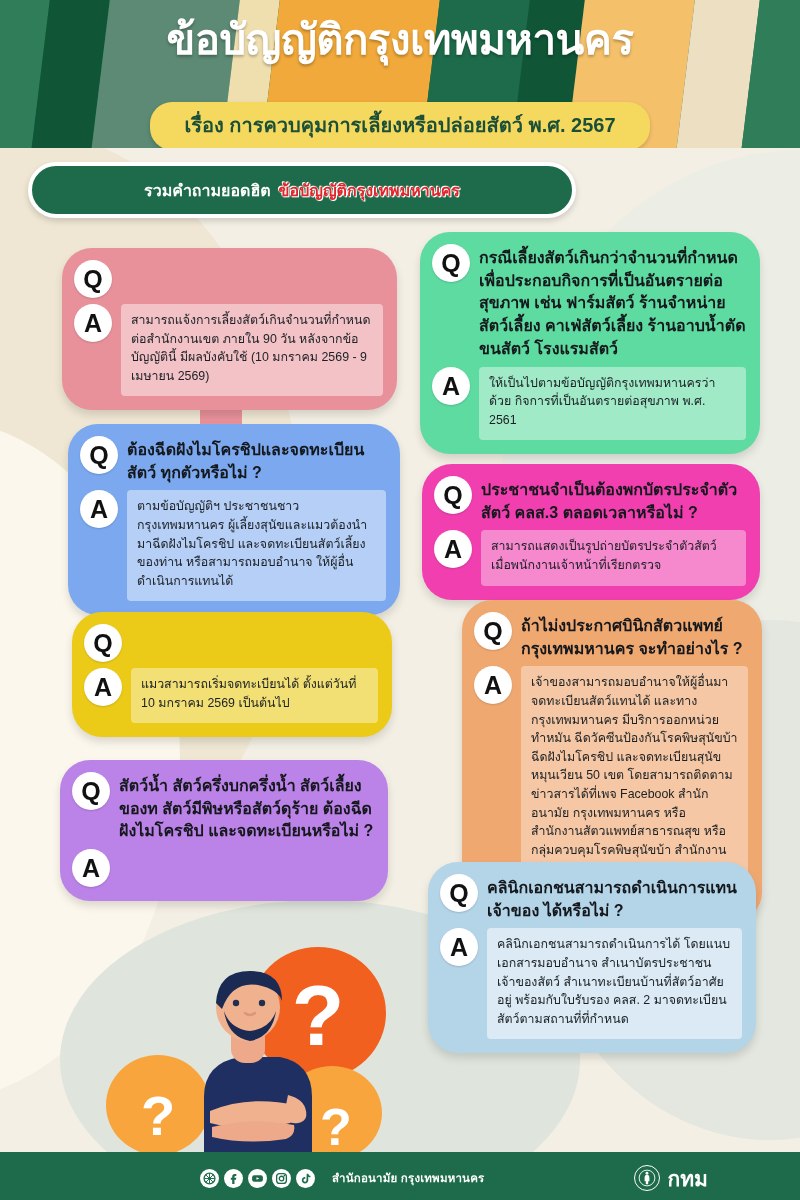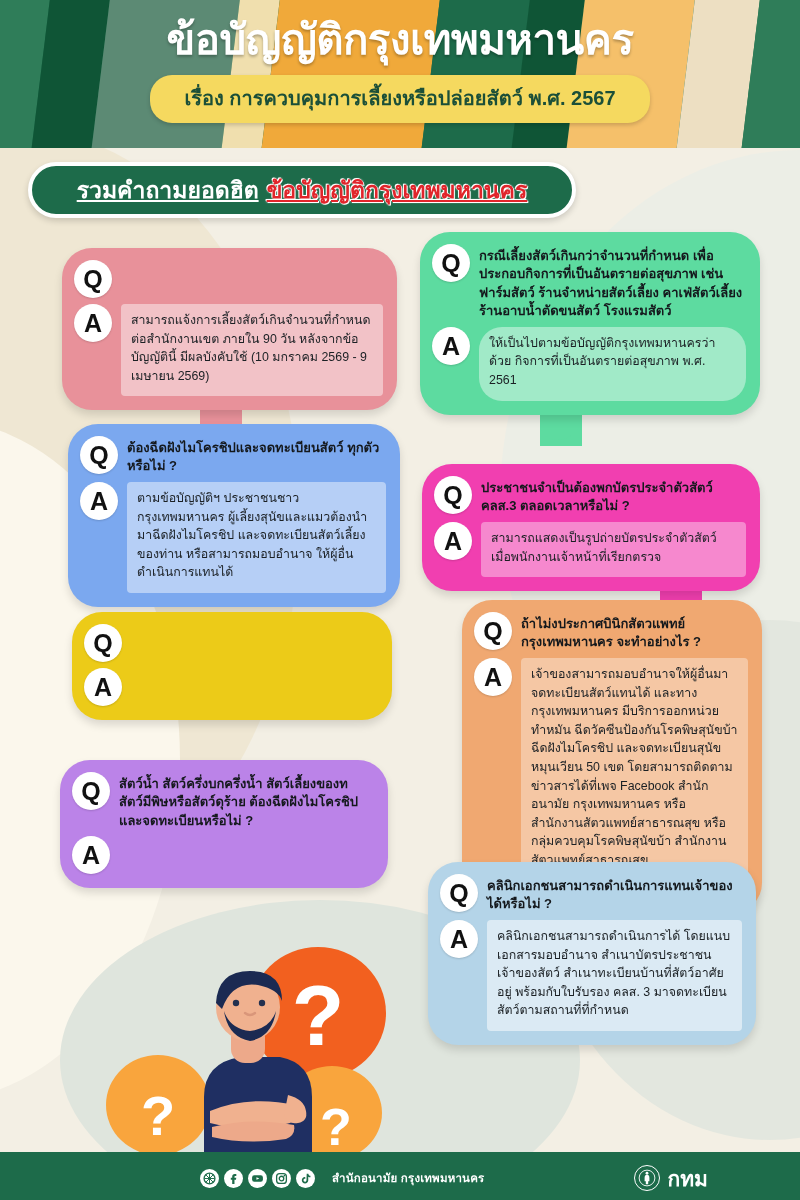--- a/index.html
+++ b/index.html
@@ -48,21 +48,21 @@
     font-size: 42px;
     font-weight: bold;
     letter-spacing: -0.5px;
     text-shadow: 0 2px 3px rgba(0,0,0,.28);
     line-height: 1.25;
     z-index: 3;
   }
 
   .hdr-sub-wrap {
     position: absolute;
-    left: 0; top: 75px;
+    left: 0; top: 102px;
     width: 800px;
     text-align: center;
     z-index: 3;
   }
   .hdr-sub {
     display: inline-block;
     background: #f5d95f;
     color: #1b4f38;
     font-size: 20px;
     font-weight: bold;
@@ -111,21 +111,21 @@
     width: 548px; height: 56px;
     background: #1d6b4a;
     border: 4px solid #ffffff;
     border-radius: 28px;
     display: flex;
     align-items: center;
     justify-content: center;
     box-shadow: 0 3px 6px rgba(0,0,0,.16);
     z-index: 6;
   }
-  .banner span { font-size: 23px; font-weight: bold; text-decoration: underline; }
+  .banner span { font-size: 16px; font-weight: bold; }
   .banner .b-white { color: #ffffff; }
   .banner .b-red { color: #e0252b; text-shadow: 0 0 1px #fff, 0 0 2px #fff, 1px 1px 0 #fff, -1px -1px 0 #fff; margin-left: 8px; }
 
   
   .bubble {
     position: absolute;
     border-radius: 30px;
     z-index: 4;
     padding: 12px 14px 14px 12px;
   }
@@ -155,42 +155,42 @@
     color: #111111;
     font-size: 25px;
     font-weight: bold;
     line-height: 38px;
     text-align: center;
     margin-right: 9px;
     box-shadow: 0 1px 2px rgba(0,0,0,.15);
   }
 
   .q-text {
-    font-size: 13px;
+    font-size: 16px;
     font-weight: bold;
     color: #14181c;
     line-height: 1.42;
     padding-top: 3px;
   }
   .a-text {
     font-size: 12.4px;
     color: #1b2024;
     line-height: 1.5;
     padding: 7px 10px 11px;
     border-radius: 4px;
   }
 
   
   #b1 { left: 62px; top: 248px; width: 335px; background: #e8919a; box-shadow: 0 5px 9px rgba(0,0,0,.13); }
   #b1 .a-text { background: rgba(255,255,255,.45); }
   #t1 { left: 200px; top: 400px; background: #e8919a; }
 
   
   #b2 { left: 420px; top: 232px; width: 340px; background: #5ddba0; box-shadow: 0 5px 9px rgba(0,0,0,.13); }
-  #b2 .a-text { background: rgba(255,255,255,.42); border-radius: 23px; }
+  #b2 .a-text { background: rgba(255,255,255,.42); }
   #t2 { left: 540px; top: 412px; background: #5ddba0; }
 
   
   #b3 { left: 68px; top: 424px; width: 332px; background: #7ba8ef; box-shadow: 0 5px 9px rgba(0,0,0,.13); }
   #b3 .a-text { background: rgba(255,255,255,.45); }
 
   
   #b4 { left: 422px; top: 464px; width: 338px; background: #f13fb0; box-shadow: 0 5px 9px rgba(0,0,0,.13); }
   #b4 .a-text { background: rgba(255,255,255,.38); }
   #t4 { left: 660px; top: 568px; background: #f13fb0; }
@@ -332,20 +332,21 @@
       <div class="a-text">สามารถแสดงเป็นรูปถ่ายบัตรประจำตัวสัตว์ เมื่อพนักงานเจ้าหน้าที่เรียกตรวจ</div>
     </div>
   </div>
 
   <div class="bubble" id="b5">
     <div class="qa-row">
       <div class="badge">Q</div>
     </div>
     <div class="qa-row">
       <div class="badge">A</div>
+      <div class="a-text">แมวสามารถเริ่มจดทะเบียนได้ ตั้งแต่วันที่ 10 มกราคม 2569 เป็นต้นไป</div>
     </div>
   </div>
 
   <div class="bubble" id="b6">
     <div class="qa-row">
       <div class="badge">Q</div>
       <div class="q-text">ถ้าไม่งประกาศบินิกสัตวแพทย์ กรุงเทพมหานคร จะทำอย่างไร ?</div>
     </div>
     <div class="qa-row">
       <div class="badge">A</div>
@@ -363,21 +364,21 @@
     </div>
   </div>
 
   <div class="bubble" id="b8">
     <div class="qa-row">
       <div class="badge">Q</div>
       <div class="q-text">คลินิกเอกชนสามารถดำเนินการแทนเจ้าของ ได้หรือไม่ ?</div>
     </div>
     <div class="qa-row">
       <div class="badge">A</div>
-      <div class="a-text">คลินิกเอกชนสามารถดำเนินการได้ โดยแนบเอกสารมอบอำนาจ สำเนาบัตรประชาชนเจ้าของสัตว์ สำเนาทะเบียนบ้านที่สัตว์อาศัยอยู่ พร้อมกับใบรับรอง คลส. 3  มาจดทะเบียนสัตว์ตามสถานที่ที่กำหนด</div>
+      <div class="a-text">คลินิกเอกชนสามารถดำเนินการได้ โดยแนบเอกสารมอบอำนาจ สำเนาบัตรประชาชนเจ้าของสัตว์ สำเนาทะเบียนบ้านที่สัตว์อาศัยอยู่ พร้อมกับใบรับรอง คลส. 2  มาจดทะเบียนสัตว์ตามสถานที่ที่กำหนด</div>
     </div>
   </div>
 
   <div class="illus">
     <svg viewBox="0 0 300 215" width="300" height="215" xmlns="http://www.w3.org/2000/svg">
 
       <ellipse cx="218" cy="68" rx="68" ry="66" fill="#f2601f"></ellipse>
       <ellipse cx="58" cy="160" rx="52" ry="50" fill="#f9a53d"></ellipse>
       <ellipse cx="232" cy="168" rx="50" ry="47" fill="#f9a53d"></ellipse>
 

